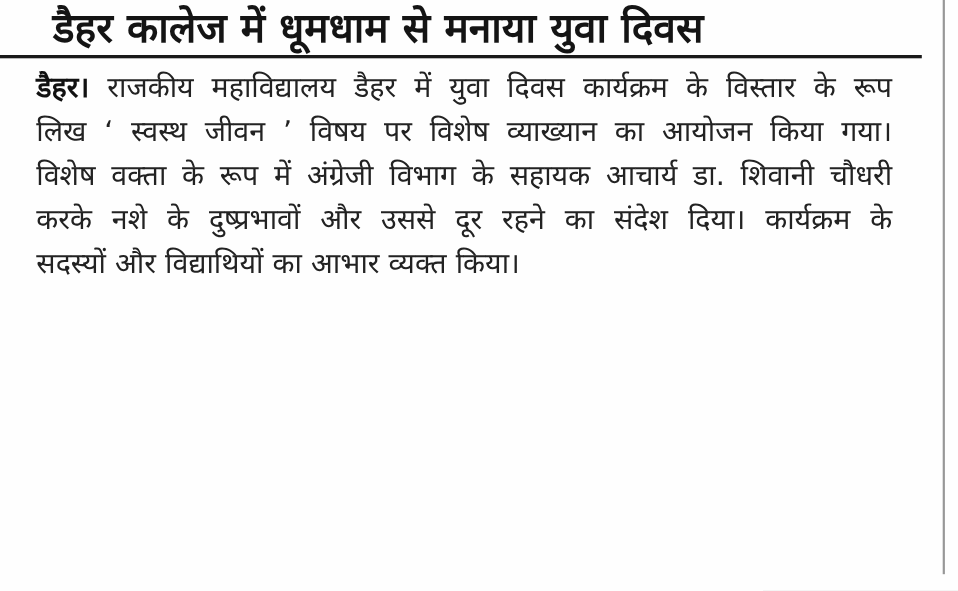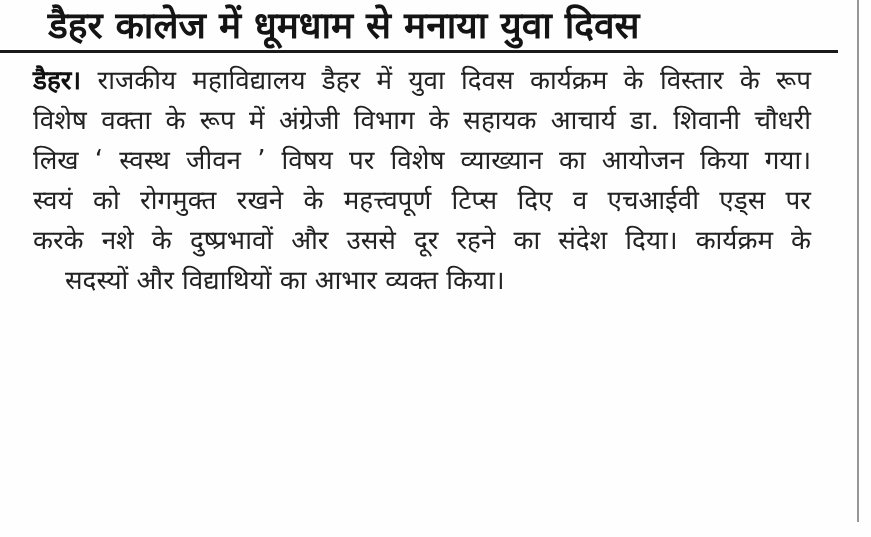--- a/index.html
+++ b/index.html
@@ -37,21 +37,20 @@
   }
   .body-line{
     height:40px;
     line-height:40px;
     text-align:justify;
     text-align-last:justify;
     white-space:nowrap;
   }
   .body-line.last{
     text-align-last:left;
-    margin-left:32px;
   }
   .dateline{
     font-weight:700;
     color:#111111;
   }
   .right-border{
     position:absolute;
     left:857px;top:0;
     width:2px;height:522px;
     background:#979797;
@@ -63,23 +62,22 @@
 <div class="clip">
 
   <h1 class="headline">डैहर कालेज में धूमधाम से मनाया युवा दिवस</h1>
 
   <div class="headline-rule"></div>
 
   <div class="body-text">
 
     <div class="body-line"><span class="dateline">डैहर।</span> <span>राजकीय महाविद्यालय डैहर में युवा दिवस कार्यक्रम के विस्तार के रूप</span></div>
 
+    <div class="body-line">लिख ‘ स्वस्थ जीवन ’ विषय पर विशेष व्याख्यान का आयोजन किया गया।</div>
     <div class="body-line">विशेष वक्ता के रूप में अंग्रेजी विभाग के सहायक आचार्य डा. शिवानी चौधरी</div>
-    <div class="body-line">लिख ‘ स्वस्थ जीवन ’ विषय पर विशेष व्याख्यान का आयोजन किया गया।</div>
-    <div class="body-line">स्वयं को रोगमुक्त रखने के महत्त्वपूर्ण टिप्स दिए व एचआईवी एड्स पर</div>
     <div class="body-line">करके नशे के दुष्प्रभावों और उससे दूर रहने का संदेश दिया। कार्यक्रम के</div>
     <div class="body-line last">सदस्यों और विद्याथियों का आभार व्यक्त किया।</div>
 
   </div>
 
   <div class="right-border"></div>
 
 </div>
 
 </body></html>

